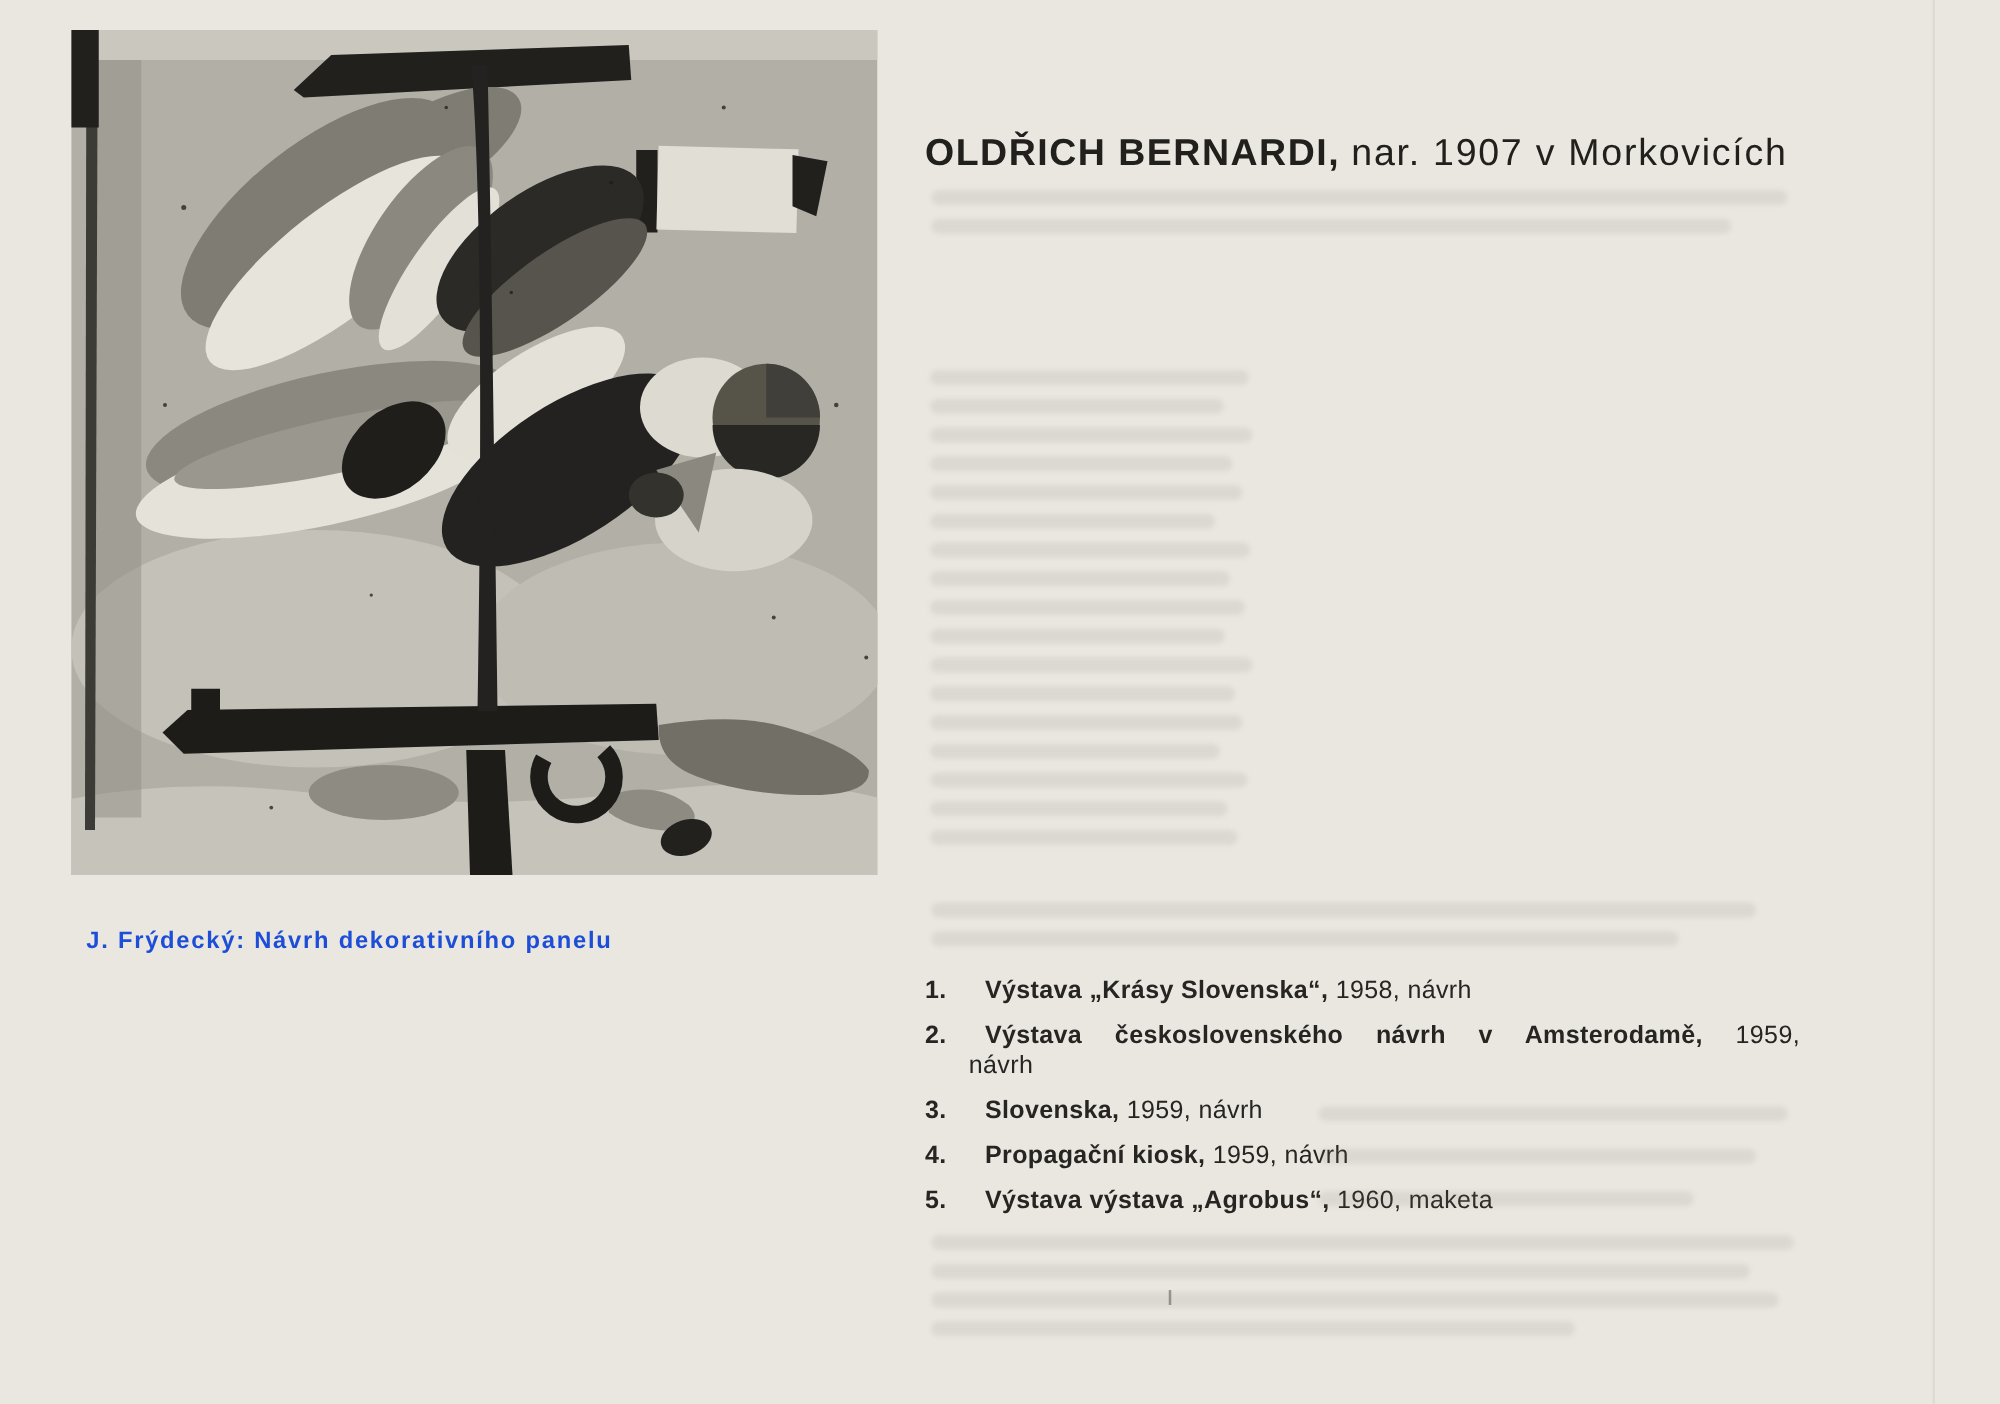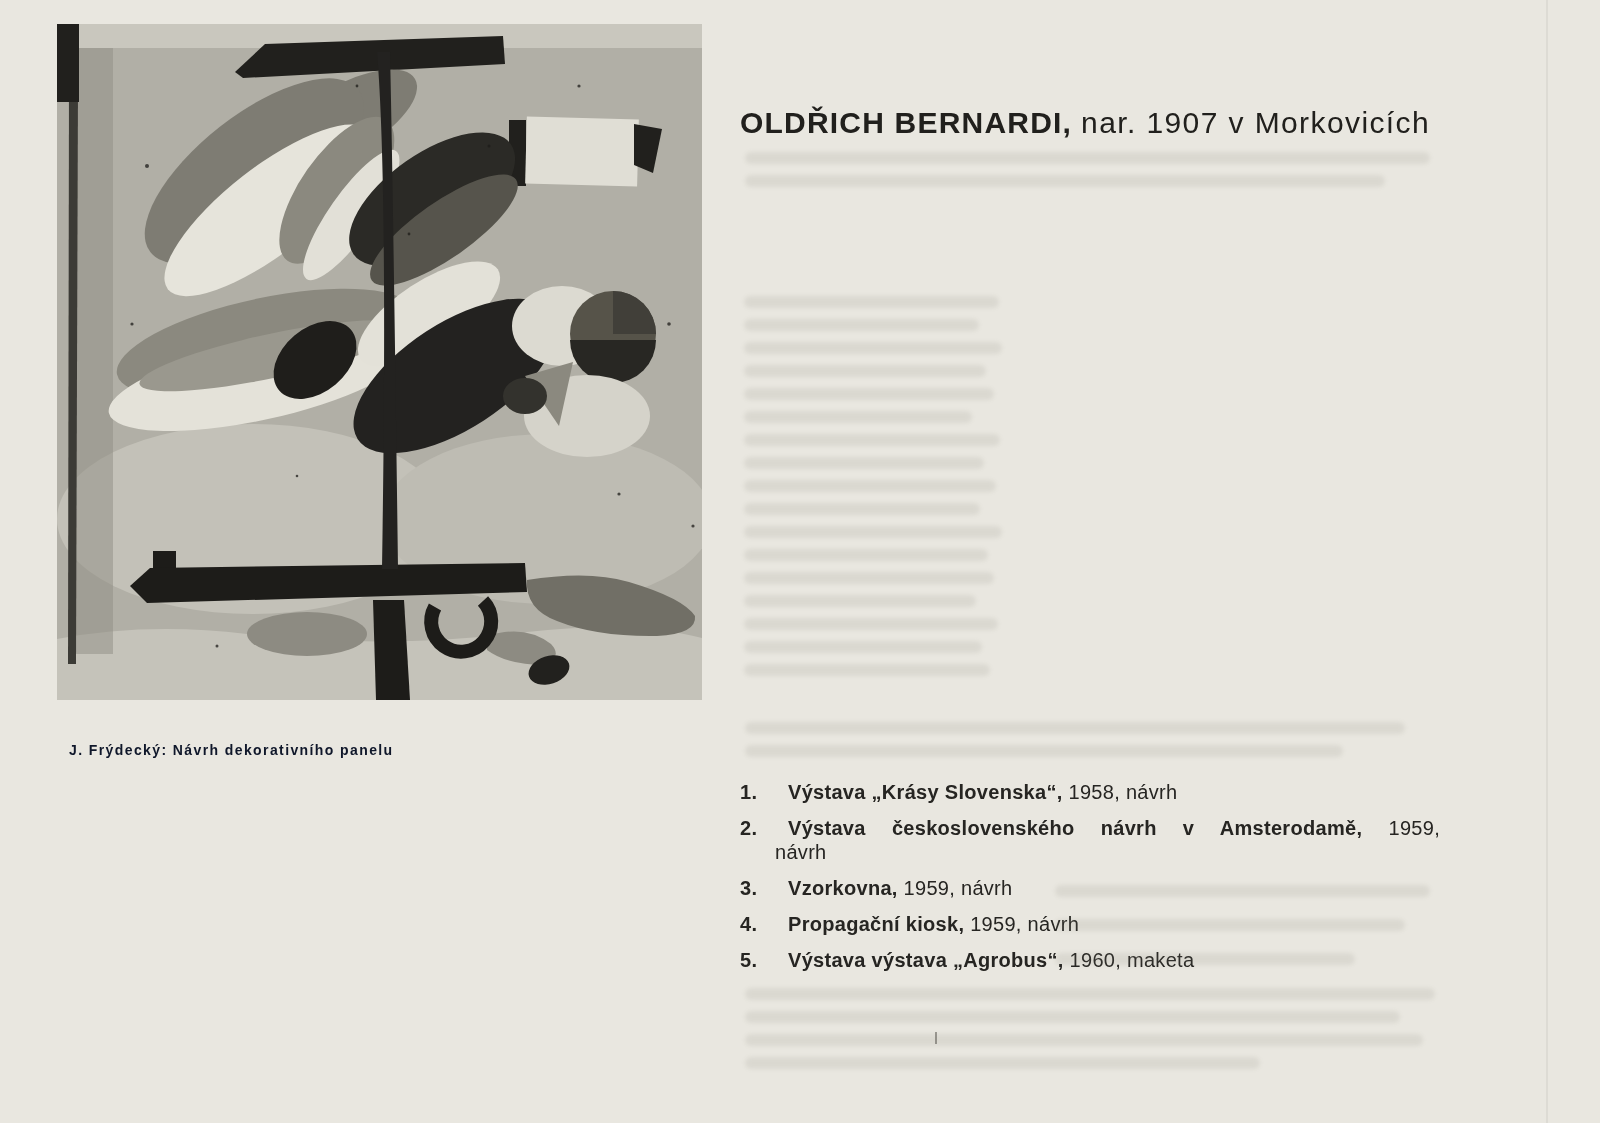--- a/index.html
+++ b/index.html
@@ -7,21 +7,21 @@
     width:1600px;height:1123px;position:relative;overflow:hidden;
     background:#e9e7e0;
     font-family:"Liberation Sans",sans-serif;
     color:#2b2a26;
   }
   
   .art-figure{position:absolute;left:57px;top:24px;width:645px;margin:0;}
   .art-figure svg{display:block;width:645px;height:676px;}
   .art-caption{
     display:block;margin:42px 0 4px 12px;
-    font-size:14px;font-weight:bold;letter-spacing:1.4px;color:#0f172a;
+    font-size:19px;font-weight:bold;letter-spacing:1.4px;color:#1d4ed8;
   }
   
   .heading{
     position:absolute;left:740px;top:106px;margin:0;width:720px;
     font-size:30px;line-height:34px;color:#21201d;white-space:nowrap;
   }
   .heading .hb{font-weight:bold;letter-spacing:1.2px;}
   .heading .hr{font-weight:normal;letter-spacing:1.4px;margin-left:9px;}
   
   .bio{
@@ -184,21 +184,21 @@
     </li>
       <li class="work has-wrap">
       <span class="num">2.</span>
       <span class="body">
           <span class="line1"><span class="title">Výstava československého návrh v Amsterodamě,</span> <span class="detail">1959,</span></span>
           <span class="line2">návrh</span>
         </span>
     </li>
       <li class="work">
       <span class="num">3.</span>
-      <span class="body"><span class="line1"><span class="title">Vzorkovna,</span> <span class="detail">1959, návrh</span></span></span>
+      <span class="body"><span class="line1"><span class="title">Slovenska,</span> <span class="detail">1959, návrh</span></span></span>
     </li>
       <li class="work">
       <span class="num">4.</span>
       <span class="body"><span class="line1"><span class="title">Propagační kiosk,</span> <span class="detail">1959, návrh</span></span></span>
     </li>
       <li class="work">
       <span class="num">5.</span>
       <span class="body"><span class="line1"><span class="title">Výstava výstava „Agrobus“,</span> <span class="detail">1960, maketa</span></span></span>
     </li>
     </ol>

